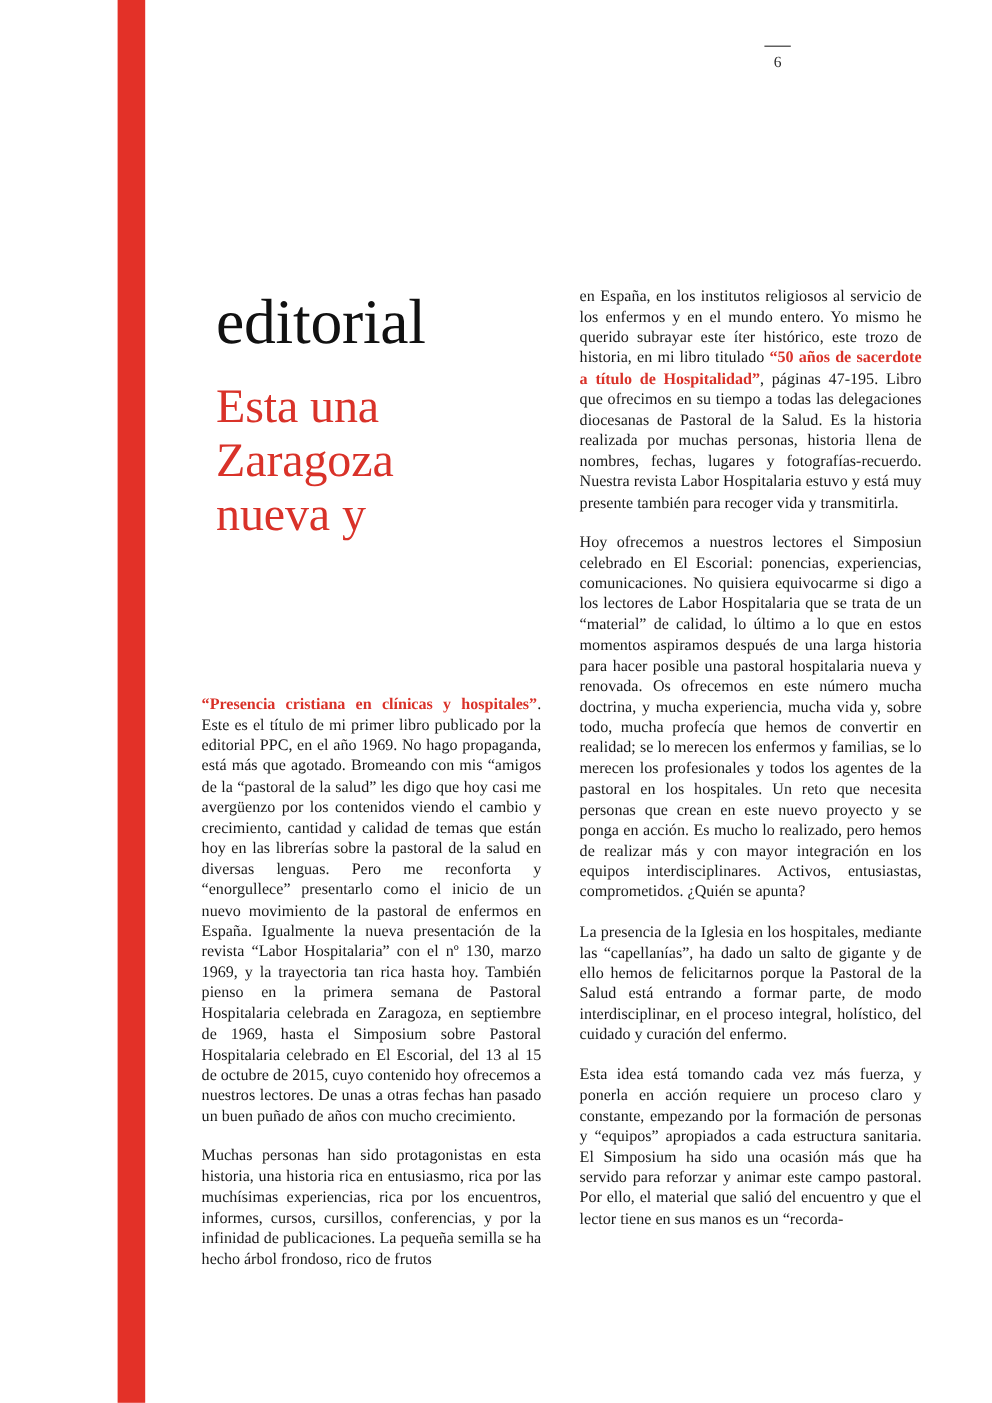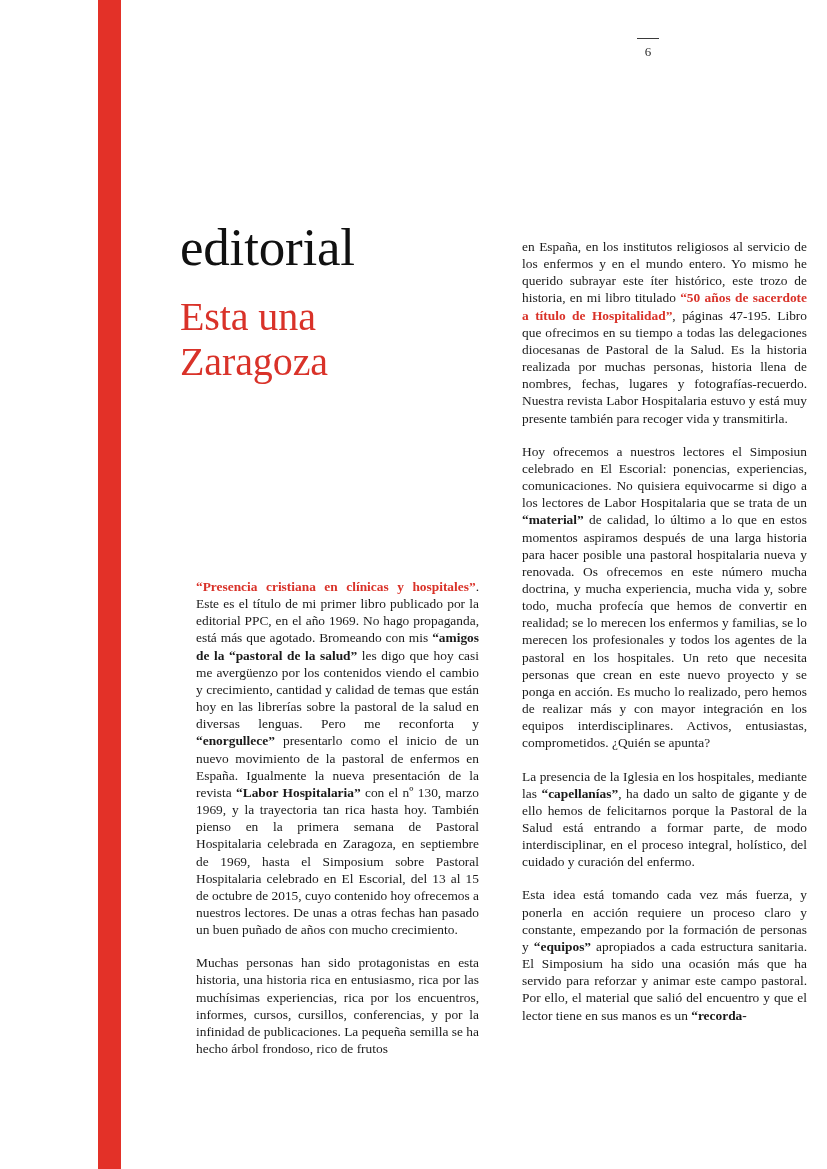--- a/index.html
+++ b/index.html
@@ -45,21 +45,21 @@
     font-size: 13px;
     line-height: 14px;
     color: #2b2b2b;
     font-family: "Liberation Serif", "DejaVu Serif", serif;
   }
 
   
   .masthead {
     position: absolute;
     left: 180px;
-    top: 218px;
+    top: 240px;
     width: 290px;
   }
   .masthead-word {
     font-size: 53px;
     line-height: 58px;
     color: #111111;
     font-weight: 400;
     letter-spacing: -0.2px;
   }
   .headline {
@@ -76,50 +76,50 @@
   .col {
     position: absolute;
     width: 283px;
     top: 578px;
     font-size: 13.4px;
     line-height: 17.15px;
     text-align: justify;
     text-justify: inter-word;
     hyphens: manual;
   }
-  .col-left  { left: 196px; }
+  .col-left  { left: 168px; }
   .col-right {
     left: 483px;
     top: 238px;
     width: 285px;
-    margin-left: 39px;
   }
   .col p {
     margin: 0 0 16px 0;
   }
   .col p:last-child { margin-bottom: 0; }
 
   .em-red  { color: #d93229; font-weight: 700; }
-  .em-bold { font-weight: 700; }
+  .em-bold { font-weight: 400; }
 </style>
 </head>
 <body>
 
 <div class="red-bar"></div>
 
 <div class="folio">
   <div class="folio-rule"></div>
   <div class="folio-num">6</div>
 </div>
 
 <div class="masthead">
   <div class="masthead-word">editorial</div>
   <div class="headline">
     <span>Esta una</span>
     <span>Zaragoza</span>
+    <span>nueva y</span>
   </div>
 </div>
 
 <div class="col col-left">
   <p><span class="em-red">“Presencia cristiana en clínicas y hospitales”</span><span>. Este es el título de mi primer libro publicado por la editorial PPC, en el año 1969. No hago propaganda, está más que agotado. Bromeando con mis </span><span class="em-bold">“amigos de la “pastoral de la salud”</span><span> les digo que hoy casi me avergüenzo por los contenidos viendo el cambio y crecimiento, cantidad y calidad de temas que están hoy en las librerías sobre la pastoral de la salud en diversas lenguas. Pero me reconforta y </span><span class="em-bold">“enorgullece”</span><span> presentarlo como el inicio de un nuevo movimiento de la pastoral de enfermos en España. Igualmente la nueva presentación de la revista </span><span class="em-bold">“Labor Hospitalaria”</span><span> con el nº 130, marzo 1969, y la trayectoria tan rica hasta hoy. También pienso en la primera semana de Pastoral Hospitalaria celebrada en Zaragoza, en septiembre de 1969, hasta el Simposium sobre Pastoral Hospitalaria celebrado en El Escorial, del 13 al 15 de octubre de 2015, cuyo contenido hoy ofrecemos a nuestros lectores. De unas a otras fechas han pasado un buen puñado de años con mucho crecimiento.</span></p>
   <p><span>Muchas personas han sido protagonistas en esta historia, una historia rica en entusiasmo, rica por las muchísimas experiencias, rica por los encuentros, informes, cursos, cursillos, conferencias, y por la infinidad de publicaciones. La pequeña semilla se ha hecho árbol frondoso, rico de frutos</span></p>
 </div>
 
 <div class="col col-right">
   <p><span>en España, en los institutos religiosos al servicio de los enfermos y en el mundo entero. Yo mismo he querido subrayar este íter histórico, este trozo de historia, en mi libro titulado </span><span class="em-red">“50 años de sacerdote a título de Hospitalidad”</span><span>, páginas 47-195. Libro que ofrecimos en su tiempo a todas las delegaciones diocesanas de Pastoral de la Salud. Es la historia realizada por muchas personas, historia llena de nombres, fechas, lugares y fotografías-recuerdo. Nuestra revista Labor Hospitalaria estuvo y está muy presente también para recoger vida y transmitirla.</span></p>

